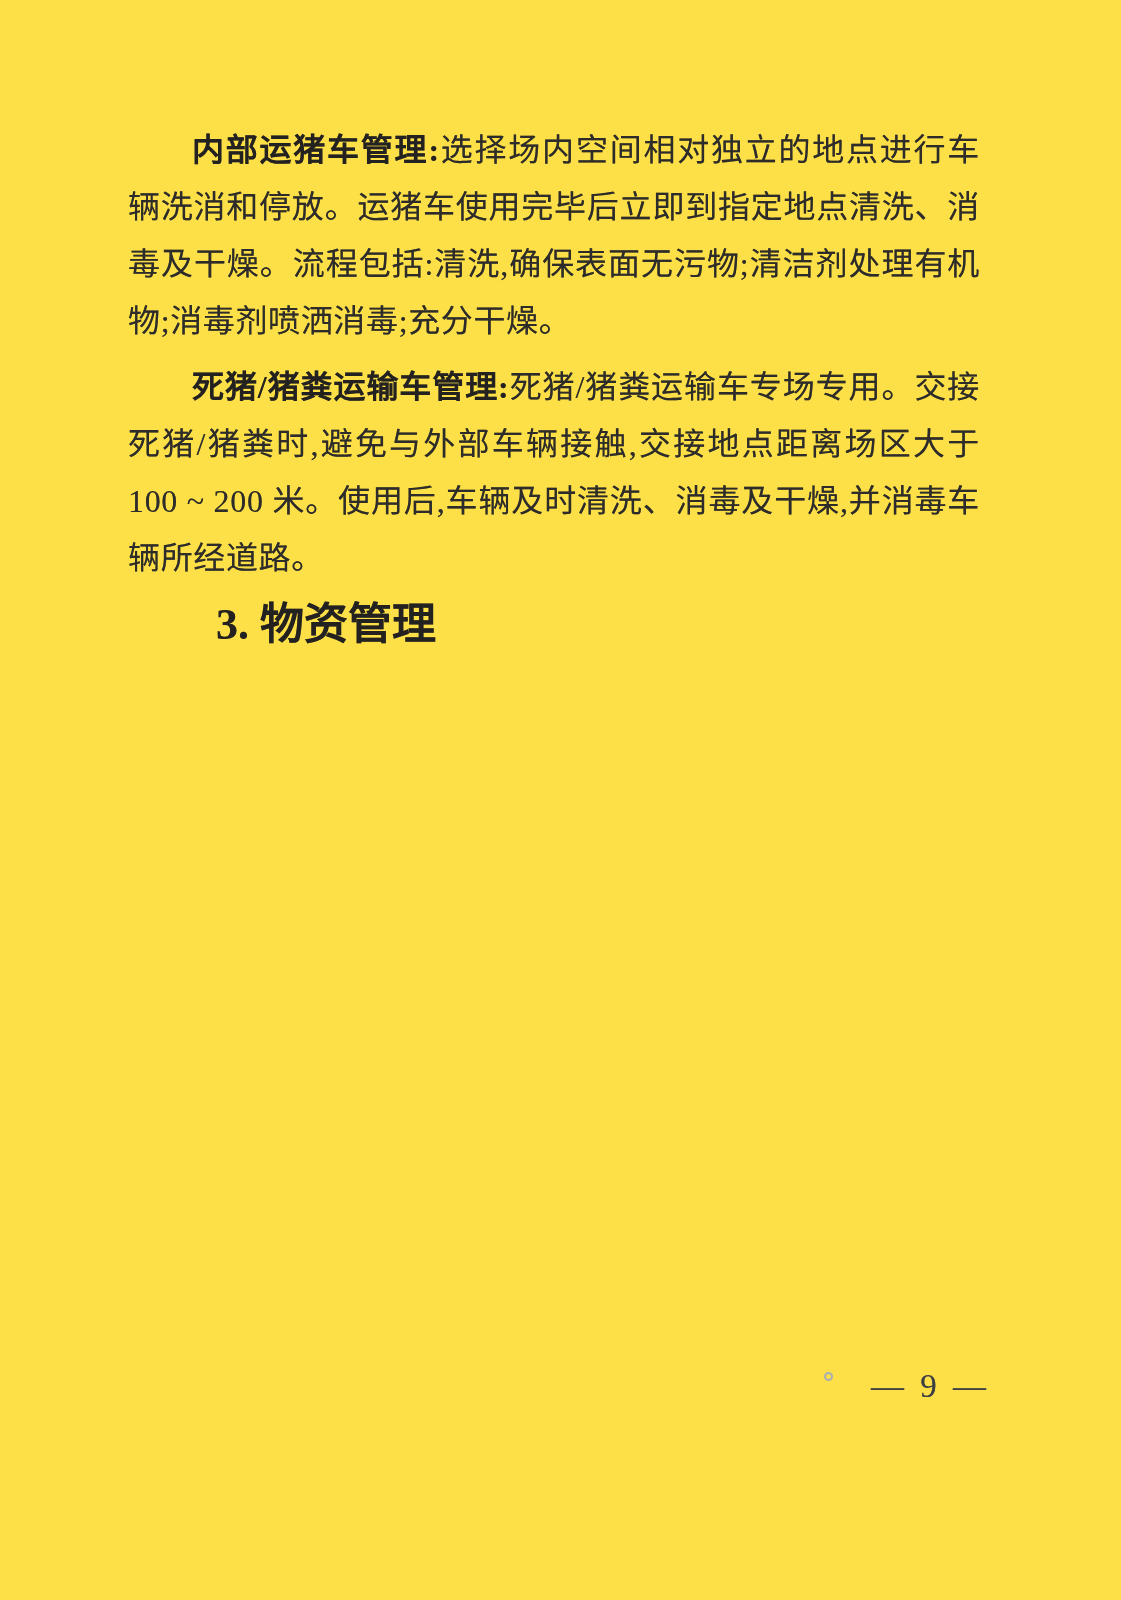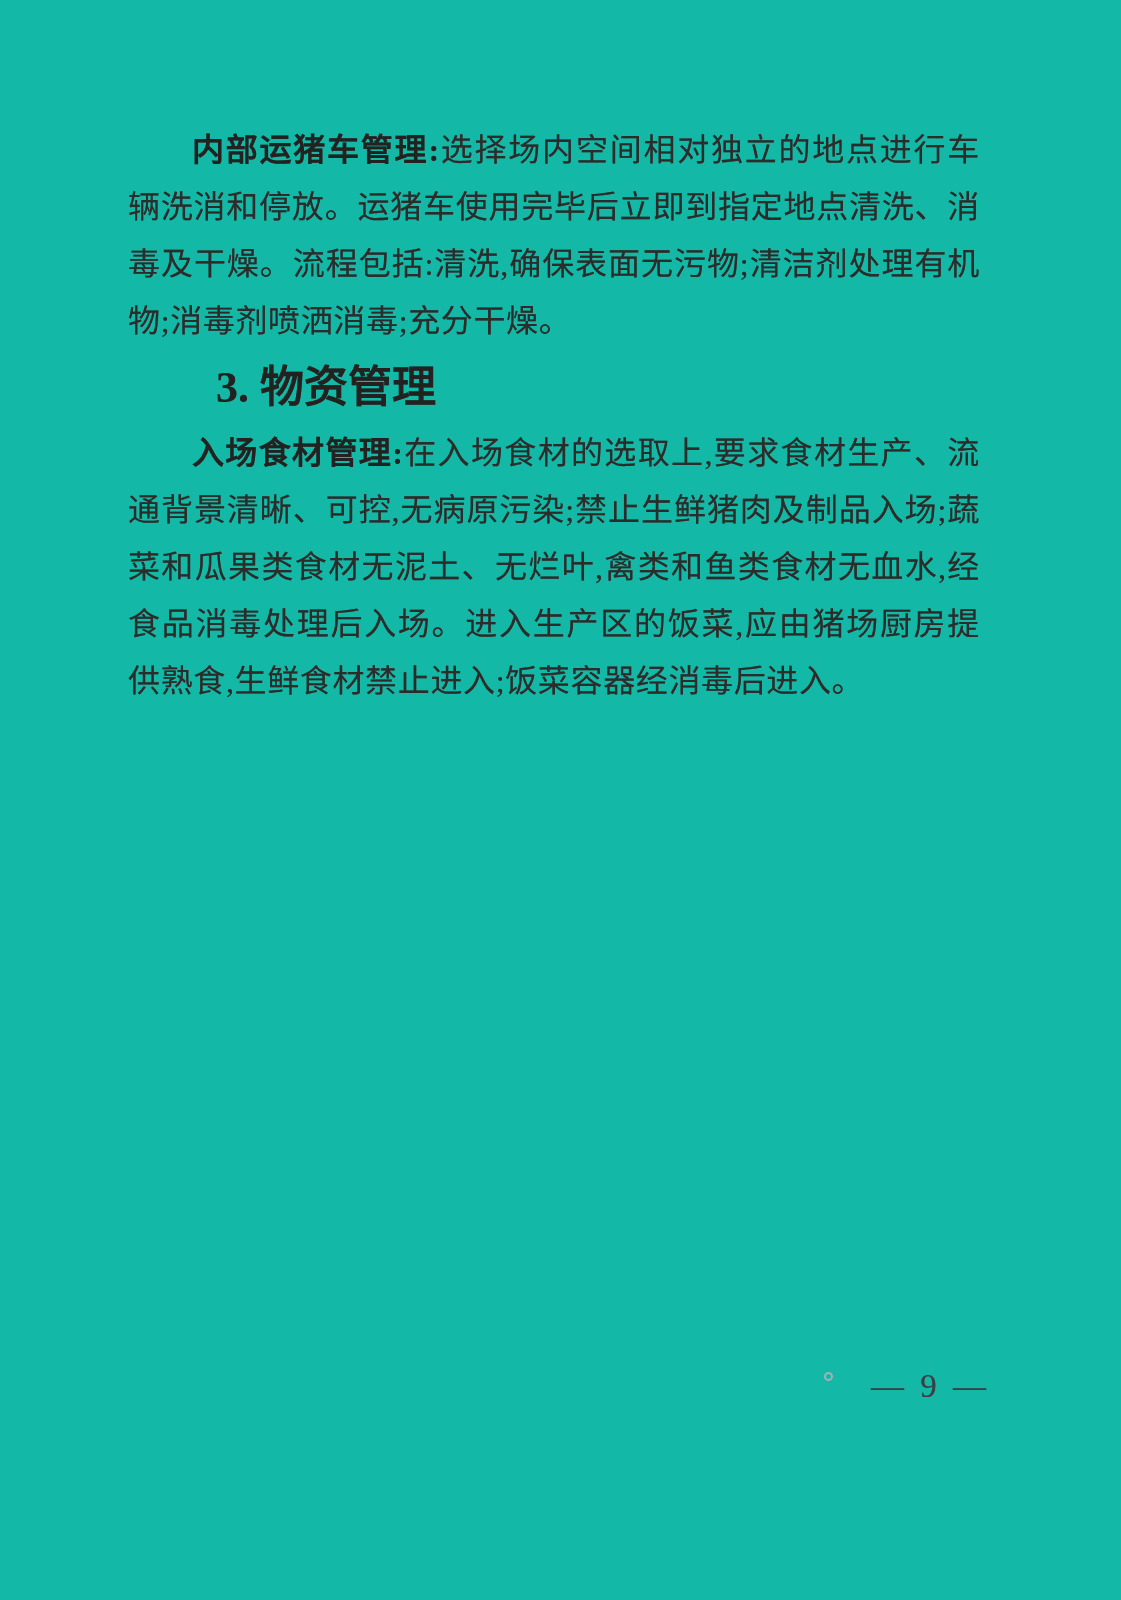--- a/index.html
+++ b/index.html
@@ -5,21 +5,21 @@
   html, body {
     margin: 0;
     padding: 0;
     background: #e9e9e9;
   }
   .page {
     position: relative;
     width: 1121px;
     height: 1600px;
     margin: 0 auto;
-    background: #14b8a6;
+    background: #fde047;
     overflow: hidden;
     font-family: "Liberation Serif", "DejaVu Serif", serif;
     color: #2d2c2a;
   }
   .content {
     position: absolute;
     left: 128px;
     top: 122px;
     width: 852px;
   }
@@ -68,25 +68,25 @@
   }
 </style>
 </head>
 <body>
 
 <div class="page">
   <div class="content">
 
     <p class="para"><span class="lead">内部运猪车管理:</span><span>选择场内空间相对独立的地点进行车辆洗消和停放。运猪车使用完毕后立即到指定地点清洗、消毒及干燥。流程包括:清洗,确保表面无污物;清洁剂处理有机物;消毒剂喷洒消毒;充分干燥。</span></p>
 
+    <p class="para"><span class="lead">死猪/猪粪运输车管理:</span><span>死猪/猪粪运输车专场专用。交接死猪/猪粪时,避免与外部车辆接触,交接地点距离场区大于 100 ~ 200 米。使用后,车辆及时清洗、消毒及干燥,并消毒车辆所经道路。</span></p>
 
     <h3 class="heading">3. 物资管理</h3>
 
 
-    <p class="para"><span class="lead">入场食材管理:</span><span>在入场食材的选取上,要求食材生产、流通背景清晰、可控,无病原污染;禁止生鲜猪肉及制品入场;蔬菜和瓜果类食材无泥土、无烂叶,禽类和鱼类食材无血水,经食品消毒处理后入场。进入生产区的饭菜,应由猪场厨房提供熟食,生鲜食材禁止进入;饭菜容器经消毒后进入。</span></p>
 
 
   </div>
 
   <div class="scan-dot"></div>
 
   <div class="page-footer">
     <span>— 9 —</span>
   </div>
 </div>

